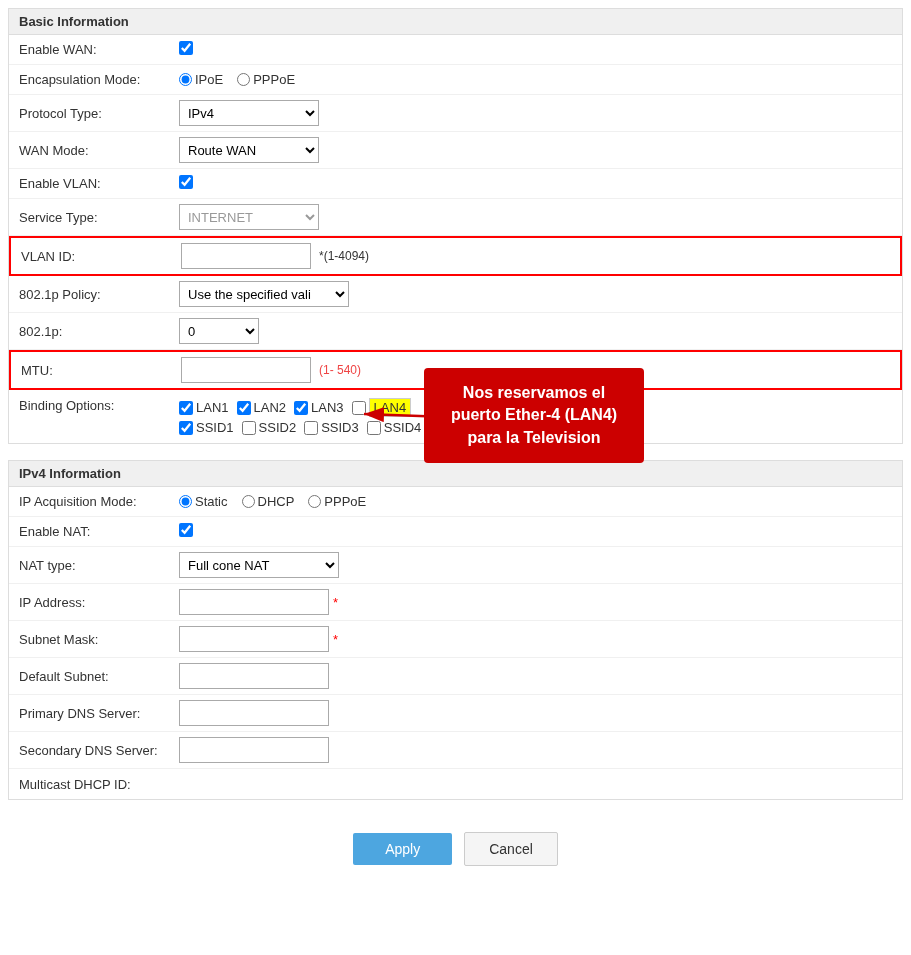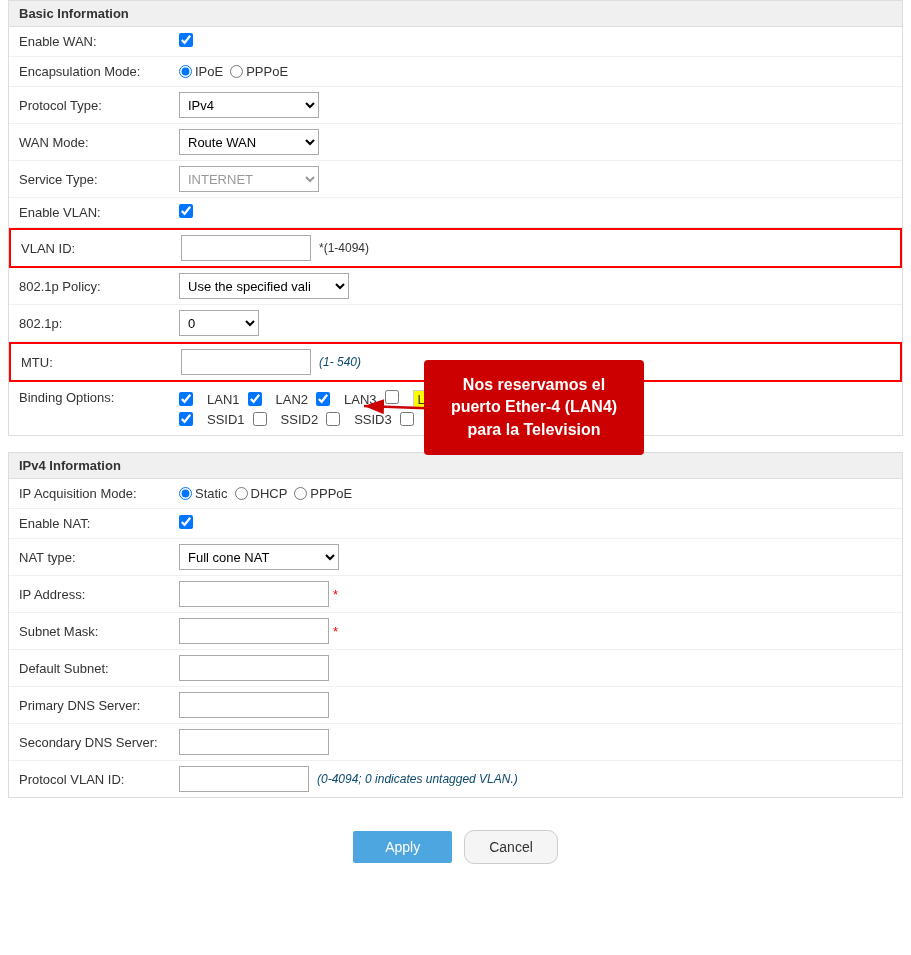--- a/index.html
+++ b/index.html
@@ -95,21 +95,21 @@
       height: 26px;
       background: #fff;
       outline: none;
       min-width: 140px;
     }
 
     
     .radio-group {
       display: flex;
       align-items: flex-end;
-      gap: 7px;
+      gap: 14px;
     }
     .radio-group label {
       display: flex;
       align-items: center;
       gap: 3px;
       cursor: pointer;
     }
 
     
     input[type="checkbox"] {
@@ -156,21 +156,22 @@
       gap: 3px;
     }
     .binding-row {
       display: flex;
       align-items: center;
       gap: 8px;
       flex-wrap: wrap;
     }
     .binding-item {
       display: flex;
-      gap: 14px;
+      align-items: center;
+      gap: 3px;
     }
     .lan4-highlight {
       background: #ffff00;
       padding: 1px 4px;
       border: 1px solid #ccc;
     }
 
     
     .annotation-box {
       position: absolute;
@@ -210,39 +211,38 @@
       border-radius: 2px;
       min-width: 90px;
     }
     .btn-cancel {
       background: #f5f5f5;
       color: #333;
       border: 1px solid #ccc;
       padding: 8px 24px;
       font-size: 14px;
       cursor: pointer;
-      border-radius: 10px;
+      border-radius: 2px;
       min-width: 90px;
     }
 
     .hint-text {
       font-size: 12px;
-      color: #0c4a6e;
-      font-style: italic;
+      color: #ef4444;
     }
 
     
     .outer-wrapper {
       overflow: hidden;
       position: relative;
     }
 
     .section-wrapper {
       position: relative;
-      margin: 0 8px 16px 8px;
+      margin: 8px 8px 16px 8px;
     }
     .section-wrapper .section {
       margin: 0;
     }
   </style>
 </head>
 <body>
 
 <div class="outer-wrapper">
 
@@ -284,32 +284,32 @@
       <div class="form-row">
         <div class="form-label">WAN Mode:</div>
         <div class="form-control">
           <select>
             <option>Route WAN</option>
           </select>
         </div>
       </div>
 
       <div class="form-row">
+        <div class="form-label">Enable VLAN:</div>
+        <div class="form-control">
+          <input type="checkbox" checked="" style="">
+        </div>
+      </div>
+
+      <div class="form-row">
         <div class="form-label">Service Type:</div>
         <div class="form-control">
           <select style="color:#999;">
             <option>INTERNET</option>
           </select>
-        </div>
-      </div>
-
-      <div class="form-row">
-        <div class="form-label">Enable VLAN:</div>
-        <div class="form-control">
-          <input type="checkbox" checked="" style="">
         </div>
       </div>
 
       <div class="form-row vlan-id-row" style="position:relative;">
         <div class="form-label">VLAN ID:</div>
         <div class="form-control vlan-id-input-wrapper">
           <input type="text" style="width: 130px;">
           <span class="vlan-hint">*(1-4094)</span>
         </div>
 
@@ -468,25 +468,21 @@
       </div>
 
       <div class="form-row">
         <div class="form-label">Secondary DNS Server:</div>
         <div class="form-control">
           <input type="text" style="width: 150px;">
         </div>
       </div>
 
       <div class="form-row">
-        <div class="form-label">Protocol VLAN ID:</div>
-        <div class="form-control" style="display:flex;align-items:center;gap:8px;">
-          <input type="text" style="width: 130px;">
-          <span class="hint-text">(0-4094; 0 indicates untagged VLAN.)</span>
-        </div>
+        <div class="form-label">Multicast DHCP ID:</div>
       </div>
 
     </div>
   </div>
 
   <div class="button-row">
     <button class="btn-apply">Apply</button>
     <button class="btn-cancel">Cancel</button>
   </div>
 

